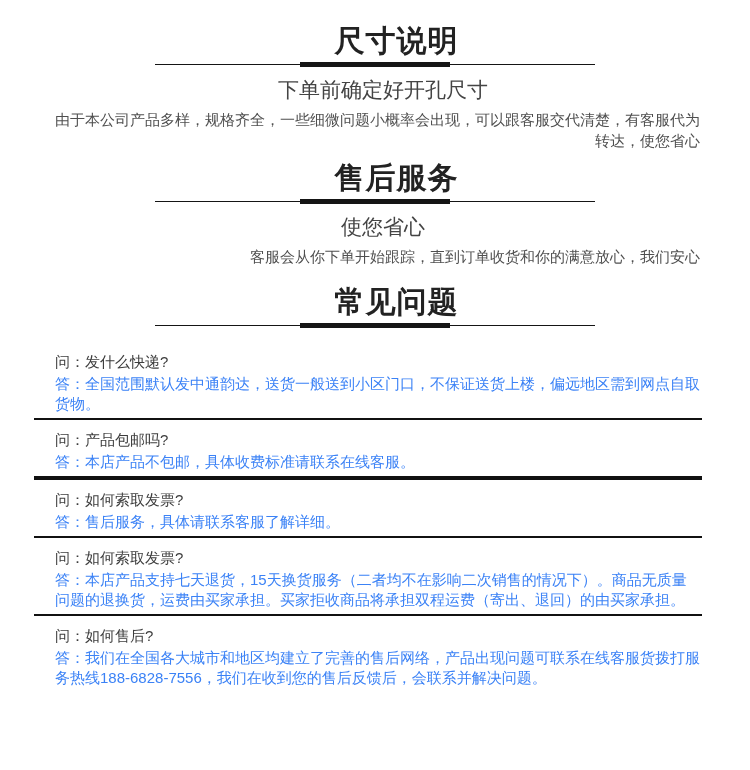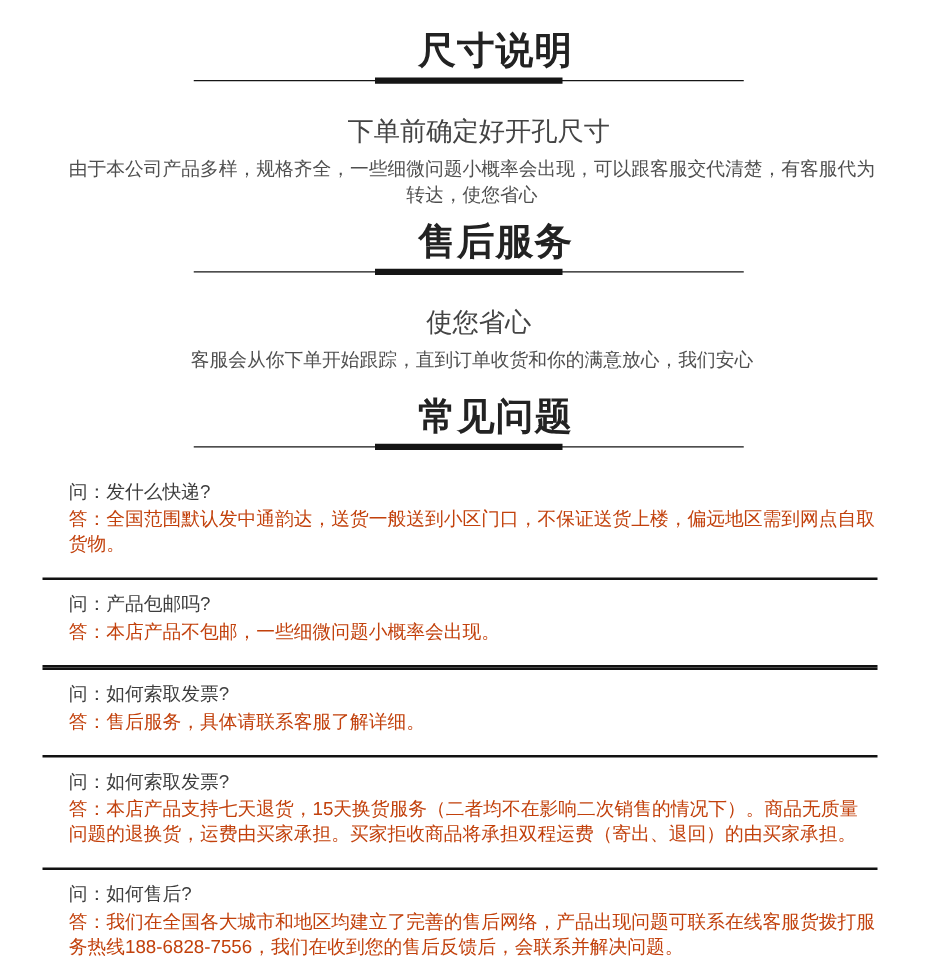--- a/index.html
+++ b/index.html
@@ -41,48 +41,48 @@
     transform: translateX(-50%);
     top: 0;
     width: 150px;
     height: 5px;
     background: #151515;
   }
   .sec-subtitle {
     font-size: 21px;
     line-height: 22px;
     color: #444444;
-    margin-top: 28px;
+    margin-top: 12px;
     text-align: center;
     font-weight: 400;
     padding-left: 16px;
   }
   .sec-body {
     font-size: 15px;
     line-height: 21px;
     color: #4f4f4f;
     margin: 8px 50px 0 55px;
-    text-align: center;
+    text-align: right;
   }
   .sec-aftersale { margin-top: 12px; }
   .sec-faq { margin-top: 20px; }
 
   
   .faq-list { margin-top: 14px; }
-  .faq-item { padding: 10px 50px 16px 55px; }
+  .faq-item { padding: 10px 50px 4px 55px; }
   .faq-q {
     font-size: 15px;
     line-height: 19px;
     color: #3d3d3d;
   }
   .faq-a {
     margin-top: 3px;
     font-size: 15px;
     line-height: 20px;
-    color: #c2410c;
+    color: #3b82f6;
   }
   .faq-divider {
     border: none;
     height: 2px;
     background: #111111;
     margin: 0 48px 0 34px;
   }
 </style>
 </head>
 <body>
@@ -115,21 +115,21 @@
   </div>
 
   <div class="faq-list">
   <div class="faq-item">
     <div class="faq-q">问：发什么快递?</div>
     <div class="faq-a">答：全国范围默认发中通韵达，送货一般送到小区门口，不保证送货上楼，偏远地区需到网点自取货物。</div>
   </div>
 <div class="faq-divider"></div>
   <div class="faq-item">
     <div class="faq-q">问：产品包邮吗?</div>
-    <div class="faq-a">答：本店产品不包邮，一些细微问题小概率会出现。</div>
+    <div class="faq-a">答：本店产品不包邮，具体收费标准请联系在线客服。</div>
   </div>
 <div class="faq-divider"></div>
 <div class="faq-divider"></div>
   <div class="faq-item">
     <div class="faq-q">问：如何索取发票?</div>
     <div class="faq-a">答：售后服务，具体请联系客服了解详细。</div>
   </div>
 <div class="faq-divider"></div>
   <div class="faq-item">
     <div class="faq-q">问：如何索取发票?</div>

